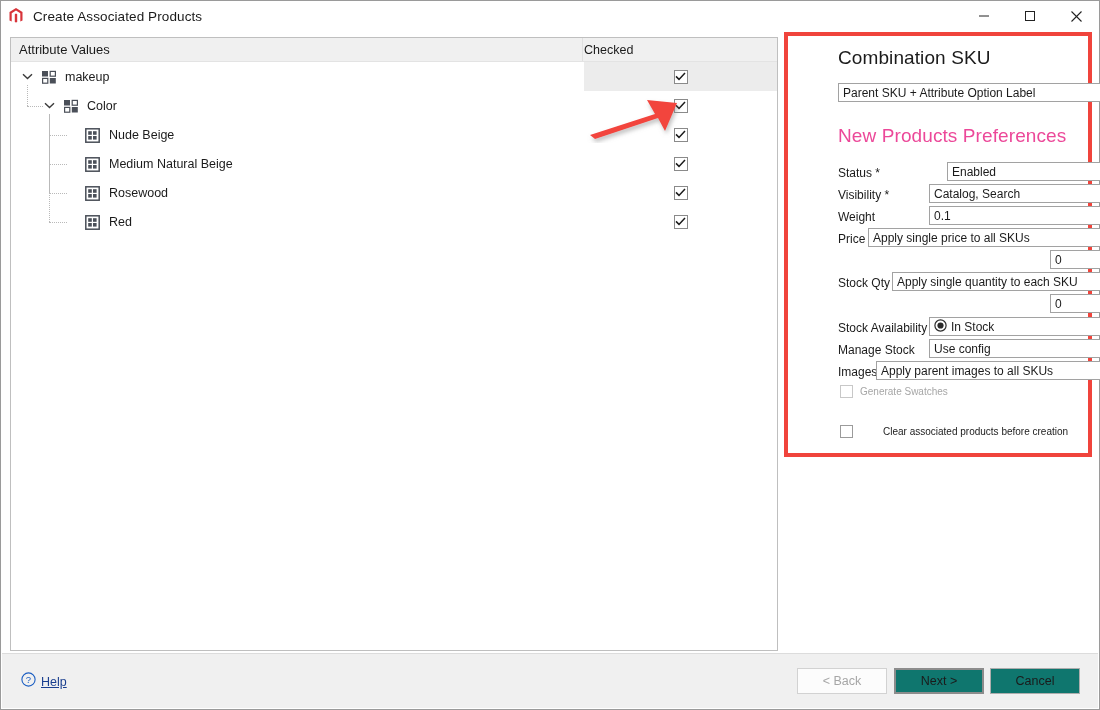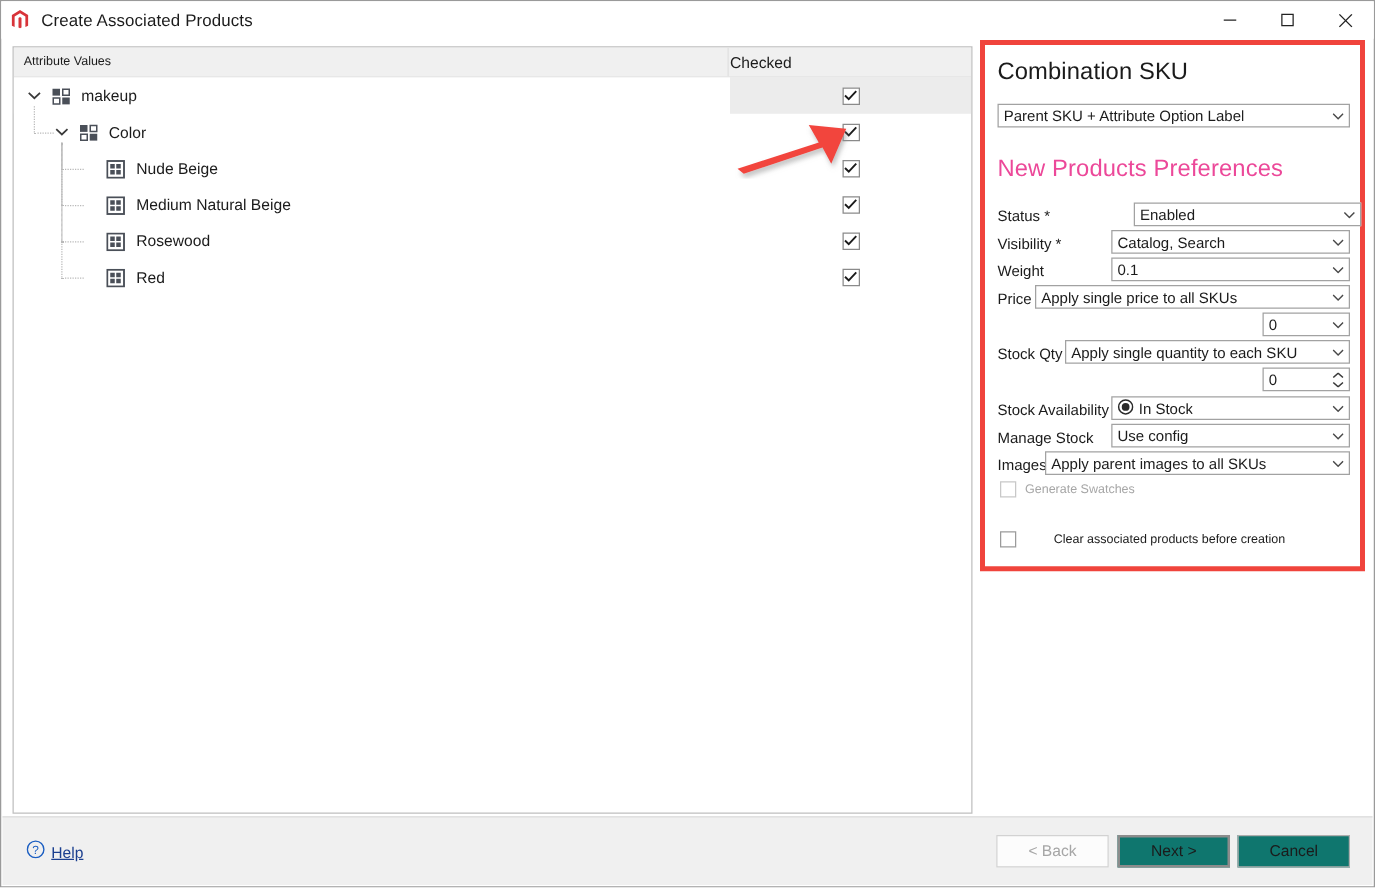--- a/index.html
+++ b/index.html
@@ -47,21 +47,21 @@
     background: #ffffff;
     overflow: hidden;
   }
   .tree-header {
     height: 24px; background: #f0f0f0;
     border-bottom: 1px solid #e3e3e3;
     display: flex; align-items: center;
     position: relative;
   }
   .th-attr {
-    padding-left: 8px; font-size: 10px; color: #1b1b1b;
+    padding-left: 8px; font-size: 13px; color: #1b1b1b;
   }
   .th-checked {
     position: absolute; left: 573px; font-size: 12.5px; color: #1b1b1b;
   }
   .th-sep {
     position: absolute; left: 571px; top: 0; bottom: 0;
     width: 1px; background: #e0e0e0;
   }
   .tree-body { position: relative; }
   .tree-row {
@@ -108,20 +108,21 @@
     position: absolute; left: 586px; top: 92px;
     width: 110px; height: 50px; pointer-events: none;
   }
 
   
   .right-panel {
     position: absolute; left: 783px; top: 31px;
     width: 308px; height: 425px;
     border: 4px solid #f0443c;
     background: #ffffff;
+    padding-left: 40px;
   }
   .rp-inner { position: relative; width: 100%; height: 100%; padding: 0; }
   .rp-h1 {
     font-size: 19px; color: #1b1b1b; font-weight: normal;
     margin: 0; position: absolute; left: 10px; top: 11px;
     letter-spacing: 0.1px;
   }
   .rp-h2 {
     font-size: 19px; color: #ec4899; font-weight: normal;
     margin: 0; position: absolute; left: 10px; top: 89px;

